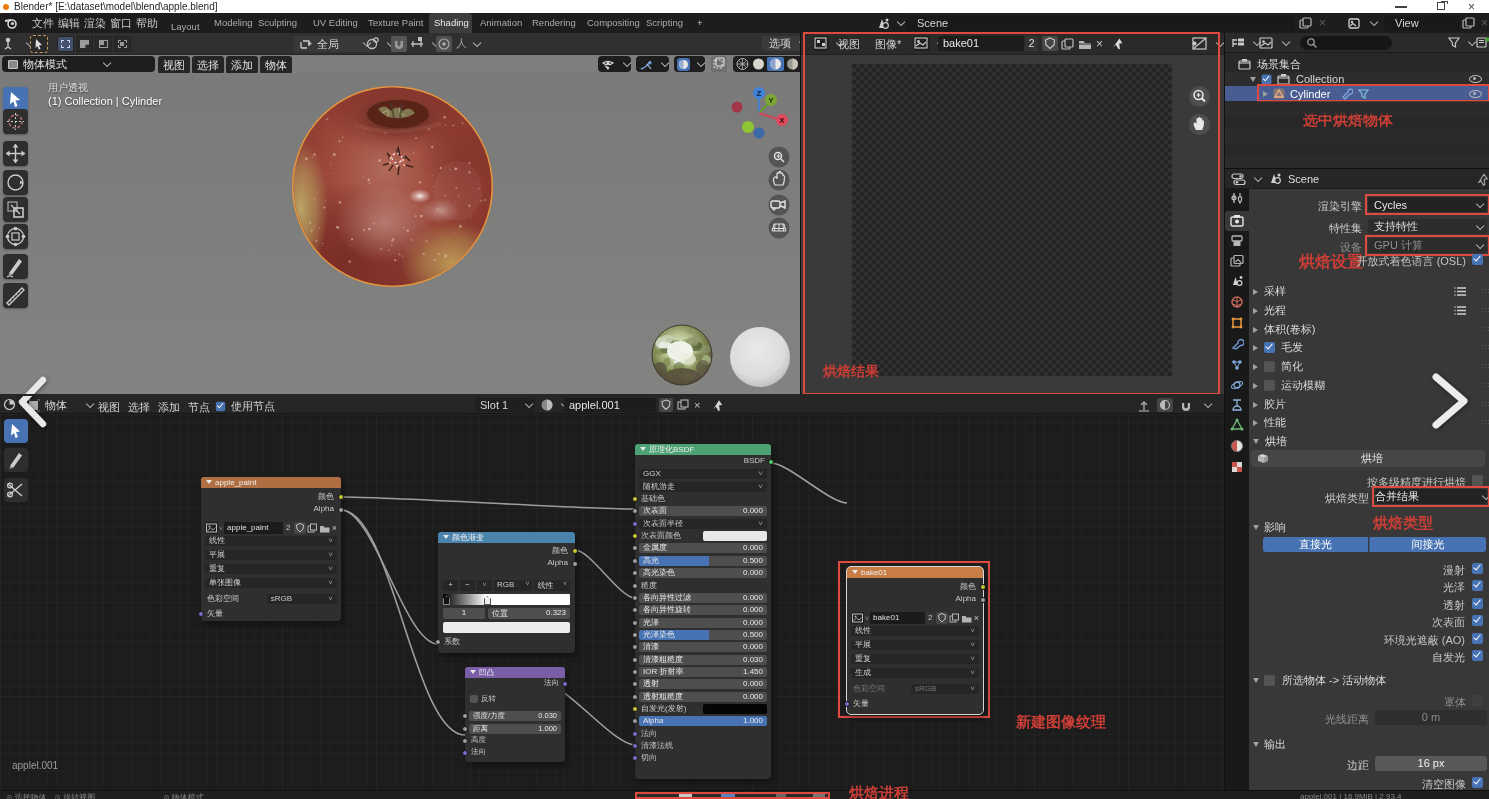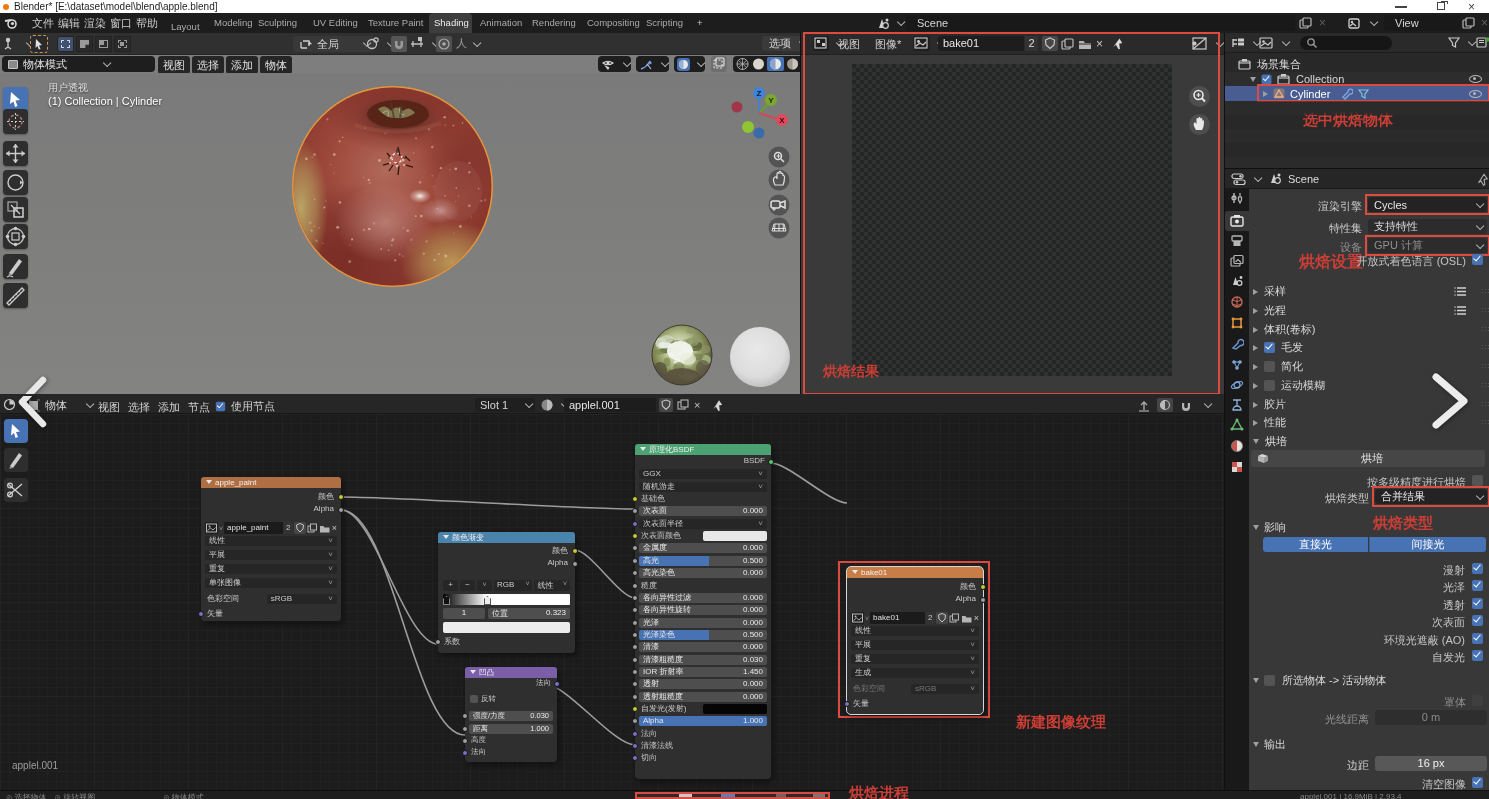--- a/index.html
+++ b/index.html
@@ -841,21 +841,21 @@
   <svg width="14" height="13">
           <path d="M2 4 L6 2 L12 4 L8 6 Z" fill="#d5d5d5"></path>
           <path d="M2 4 L2 9 L8 11 L8 6 Z" fill="#b5b5b5"></path>
           <path d="M8 6 L12 4 L12 9 L8 11 Z" fill="#999"></path>
         </svg>
   <span style="position:absolute;left:110px;color:#e3e3e3">烘培</span>
  </div>
  <div class="a" style="left:0;top:306px;width:241px;text-align:right;color:#c4c4c4">按多级精度进行烘焙</div>
  <div class="a chk0" style="left:247px;top:306px"></div>
  <div class="a" style="left:0;top:322px;width:144px;text-align:right;color:#cccccc">烘焙类型</div>
- <div class="a fx" style="left:150px;top:320px;width:112px;height:15px;background:#232323;border-radius:3px;padding:0 6px;color:#e6e6e6;justify-content:space-between">合并结果<span class="v"></span></div>
+ <div class="a fx" style="left:150px;top:320px;width:112px;height:15px;background:#232323;border-radius:3px;padding:0 0;color:#e6e6e6;justify-content:space-between">合并结果<span class="v"></span></div>
  <div class="rbox" style="left:147px;top:317px;width:118px;height:21px"></div>
  <div class="a red" style="left:148px;top:345px;font-size:15px">烘焙类型</div>
  <div class="a fx" style="left:28px;top:351px;gap:5px;color:#d8d8d8"><span class="trid"></span> 影响</div>
  <div class="a" style="left:38px;top:368px;width:105px;height:15px;background:#4772b3;border-radius:3px 0 0 3px;color:#fff;text-align:center;line-height:15px">直接光</div>
  <div class="a" style="left:144px;top:368px;width:117px;height:15px;background:#4772b3;border-radius:0 3px 3px 0;border-left:1px solid #3a5d92;color:#fff;text-align:center;line-height:15px">间接光</div>
  <div class="a" style="left:0;top:394px;width:240px;text-align:right;color:#c4c4c4">漫射</div>
       <div class="a chk" style="left:247px;top:394px"></div>
       <div class="a" style="left:0;top:411px;width:240px;text-align:right;color:#c4c4c4">光泽</div>
       <div class="a chk" style="left:247px;top:411px"></div>
       <div class="a" style="left:0;top:429px;width:240px;text-align:right;color:#c4c4c4">透射</div>
@@ -1033,21 +1033,21 @@
 <div style="width:42px;height:11px;background:#4e4e4e;border-radius:2px;text-align:center;color:#eee">1</div>
 <div style="flex:1;height:11px;background:#4e4e4e;border-radius:2px;color:#eee;padding:0 4px;display:flex;justify-content:space-between">
             <span>位置</span>
             <span>0.323</span>
           </div>
         </div>
         <div class="a" style="left:5px;top:90px;right:5px;height:11px;background:#ececec;border-radius:2px"></div>
         <div class="a" style="left:6px;top:104px">系数</div>
         <div class="sk skl skg" style="top:107px"></div>
       </div>
- <div class="node" style="left:465px;top:271px;width:92px;height:95px;font-size:7.5px">
+ <div class="node" style="left:465px;top:271px;width:100px;height:95px;font-size:7.5px">
         <div class="nh" style="background:#7a5fa8">凹凸</div>
         <div class="a" style="right:6px;top:11px">法向</div>
         <div class="sk skr skp" style="top:14px"></div>
         <div class="a fx" style="left:5px;top:27px;gap:3px"><span class="chk0" style="width:8px;height:8px"></span>反转</div>
         <div class="nfld" style="top:44px;height:10px;line-height:10px">
           <span>强度/力度</span>
           <span>0.030</span>
         </div>
         <div class="sk skl skg" style="top:46px"></div>
         <div class="nfld" style="top:57px;height:10px;line-height:10px">

